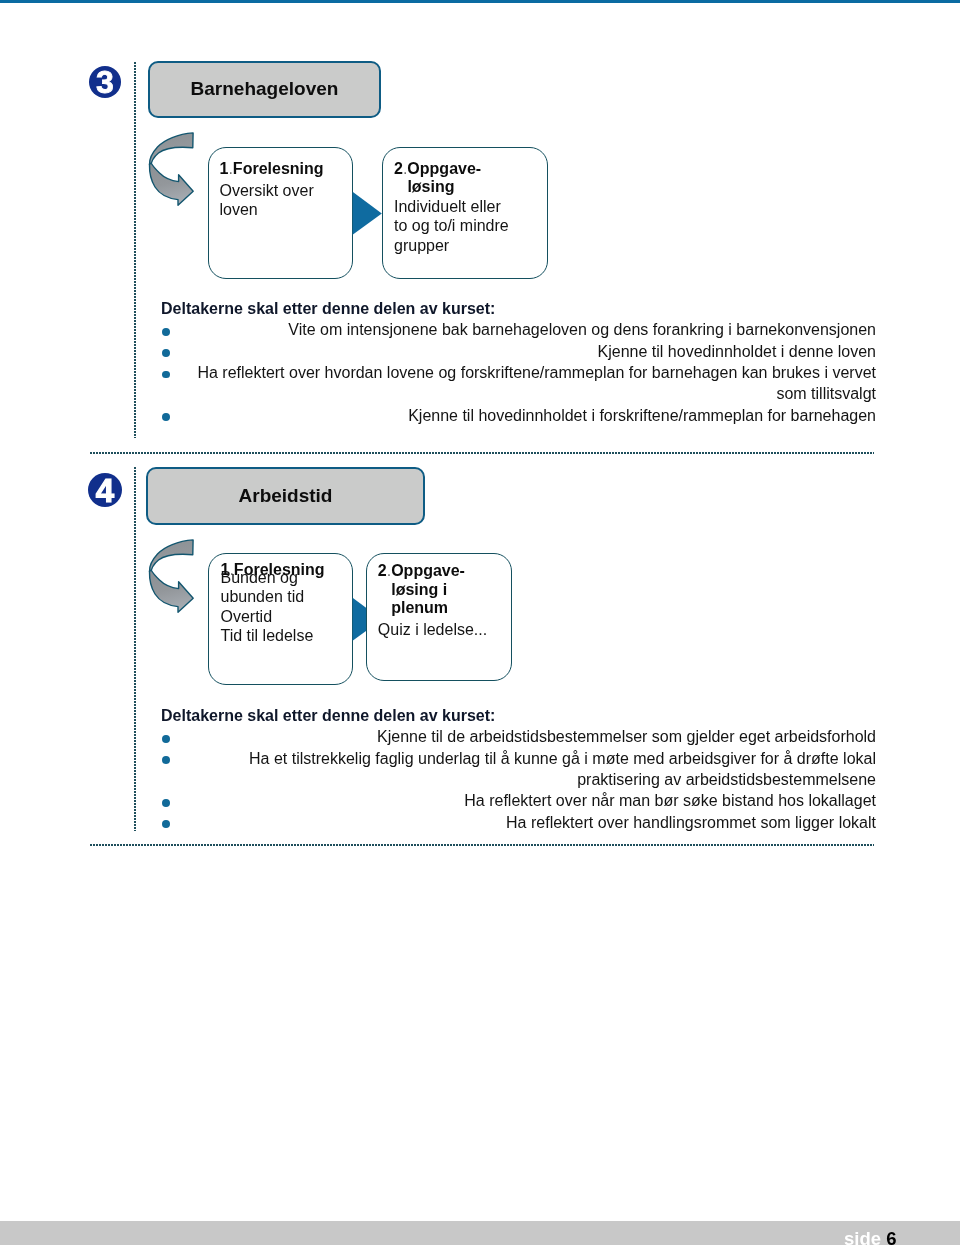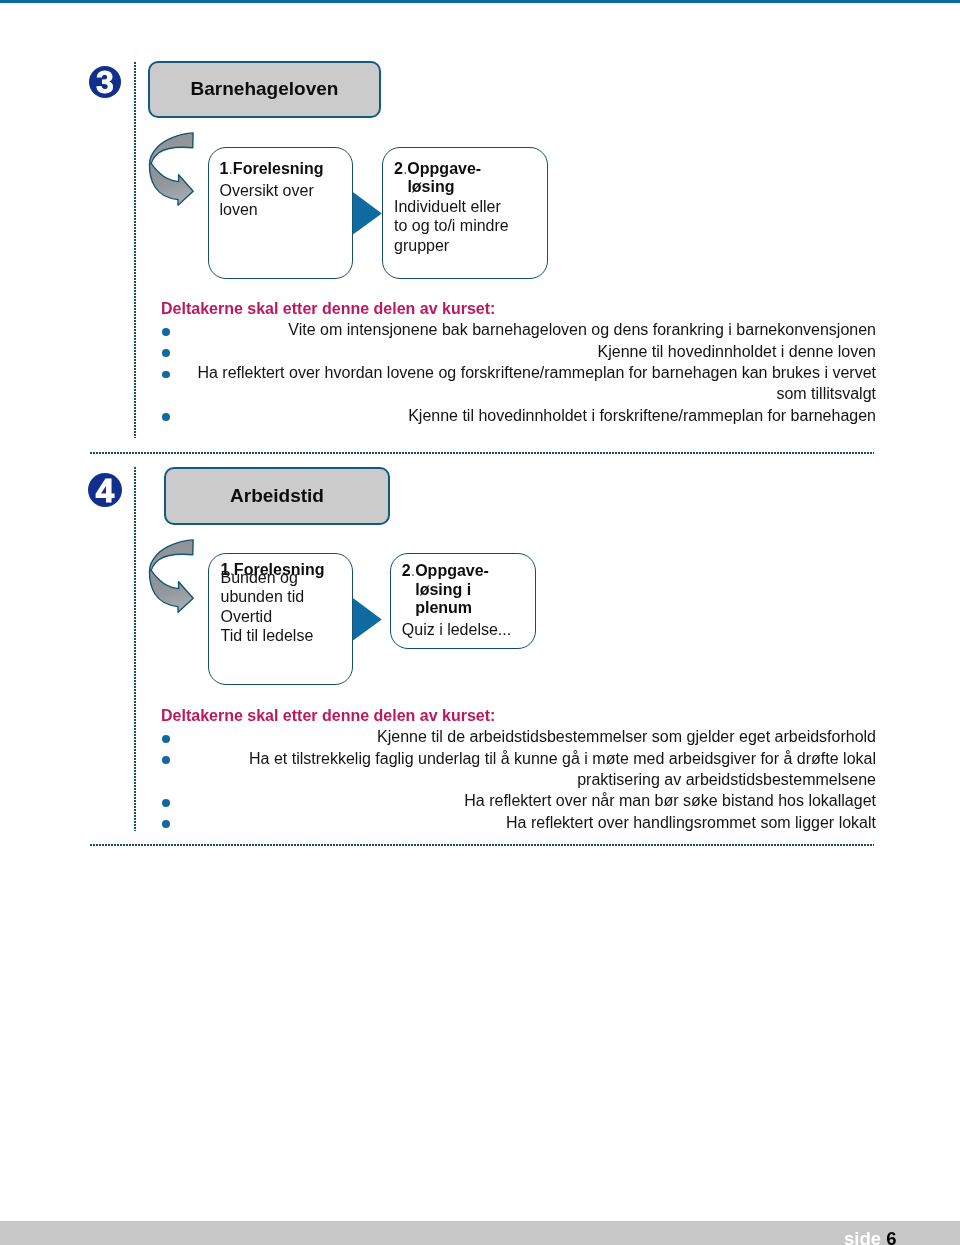--- a/index.html
+++ b/index.html
@@ -34,21 +34,21 @@
   .wbox .ttl{position:absolute;font-weight:bold;font-size:16px;color:#0d0d0d;white-space:pre;line-height:18.2px;}
   .wbox .ttl .idx .dot{color:#6f6f6f;font-weight:normal;}
   .wbox .ttl.ind{text-indent:-13.4px;padding-left:13.4px;white-space:normal;}
   .wbox .bdy{position:absolute;font-size:16px;color:#141414;line-height:19.1px;white-space:pre;}
 
   
   .tri{position:absolute;}
 
   
   .blk{position:absolute;}
-  .blk .hd{font-weight:bold;font-size:16px;color:#be185d;line-height:21.3px;}
+  .blk .hd{font-weight:bold;font-size:16px;color:#0f172a;line-height:21.3px;}
   .blk ul{list-style:none;margin:0;padding:0;text-align:right;}
   .blk li{position:relative;font-size:16px;color:#141414;line-height:21.3px;padding-left:14.8px;}
   .blk li::before{content:"";position:absolute;left:1.2px;top:8.6px;width:7.8px;height:7.8px;border-radius:50%;background:#116a99;}
 
   .footer{position:absolute;left:0;top:1221px;width:960px;height:24px;background:#c8c8c8;}
   .ftxt{position:absolute;left:844px;top:1230.3px;font-size:18.5px;line-height:18.5px;font-weight:bold;color:#ffffff;white-space:pre;}
   .ftxt b{color:#000;}
 </style>
 </head>
 <body>
@@ -113,21 +113,21 @@
 
   <div class="badge" style="left:87px;top:472px;width:36px;height:36px;">
     <svg width="36" height="36" viewBox="0 0 36 36">
       <circle cx="18" cy="18" r="17" fill="#112f8c"></circle>
       <text x="18" y="18.4" text-anchor="middle" dominant-baseline="central" font-size="33" stroke="#fff" stroke-width="1.2">4</text>
     </svg>
   </div>
 
   <div class="vrule" style="left:134px;top:466.5px;height:364px;"></div>
 
-  <div class="plate" style="left:164px;top:466.5px;width:226px;height:58.5px;justify-content:center;">
+  <div class="plate" style="left:146px;top:466.5px;width:279px;height:58.5px;justify-content:center;">
     <span>Arbeidstid</span>
   </div>
 
   <svg class="curv" style="position:absolute;left:147px;top:538px;" width="48" height="76" viewBox="147 131 48 76">
     <defs>
         <linearGradient id="ag2" x1="0" y1="0" x2="0.25" y2="1">
       <stop offset="0" stop-color="#8b9094"></stop>
           <stop offset="0.55" stop-color="#93979b"></stop>
           <stop offset="1" stop-color="#a6abb1"></stop>
     </linearGradient>
@@ -141,21 +141,21 @@
     <div class="bdy" style="left:11.5px;top:14px;line-height:19.3px;">Bunden og
 ubunden tid
 Overtid
 Tid til ledelse</div>
   </div>
 
   <svg class="tri" style="left:352px;top:597px;" width="31" height="45" viewBox="0 0 31 45">
     <path d="M0.6 0.8 L29.8 22.4 L0.6 43.8 Z" fill="#0f6ba0"></path>
   </svg>
 
-  <div class="wbox" style="left:390px;top:553px;width:146px;height:96px;">
+  <div class="wbox" style="left:366px;top:553px;width:146px;height:128px;">
     <div class="ttl ind" style="left:10.8px;top:8.4px;width:95px;"><span class="idx">2<span class="dot">.</span></span><span>Oppgave-løsing i plenum</span></div>
     <div class="bdy" style="left:10.8px;top:66.3px;">Quiz i ledelse...</div>
   </div>
 
   <div class="blk" style="left:161px;top:705.2px;width:715px;">
     <div class="hd">Deltakerne skal etter denne delen av kurset:</div>
     <ul>
       <li>Kjenne til de arbeidstidsbestemmelser som gjelder eget arbeidsforhold</li>
       <li>Ha et tilstrekkelig faglig underlag til å kunne gå i møte med arbeidsgiver for å drøfte lokal praktisering av arbeidstidsbestemmelsene</li>
       <li>Ha reflektert over når man bør søke bistand hos lokallaget</li>

